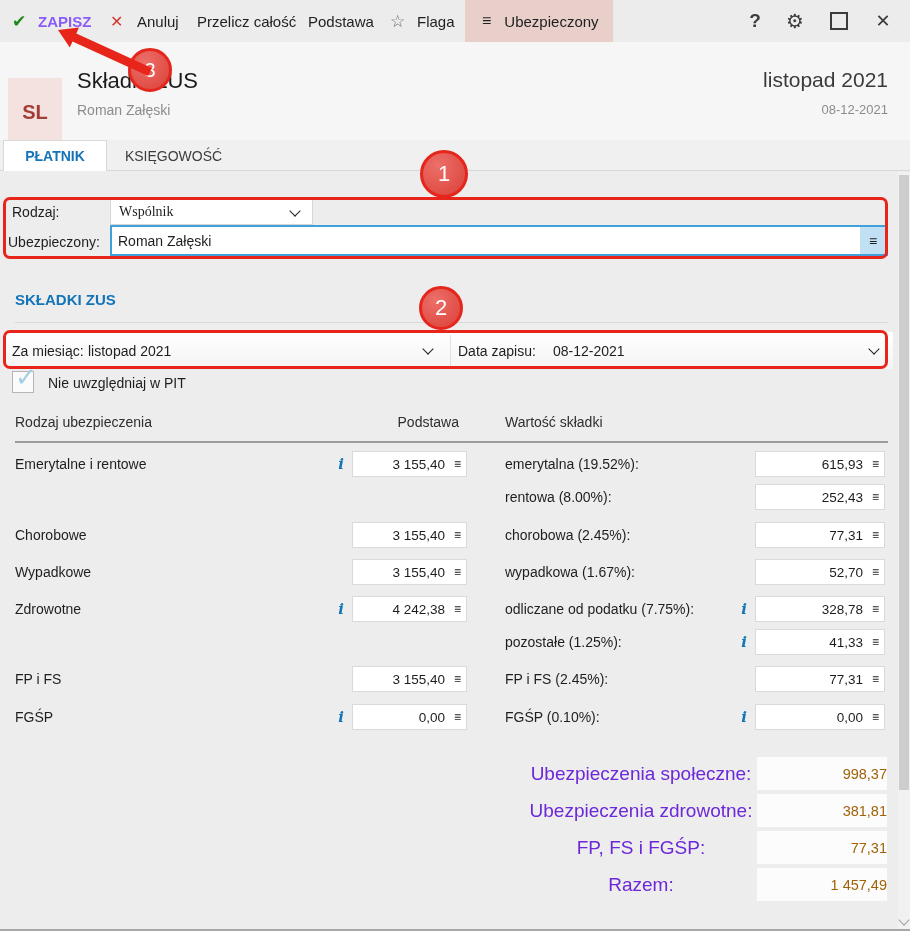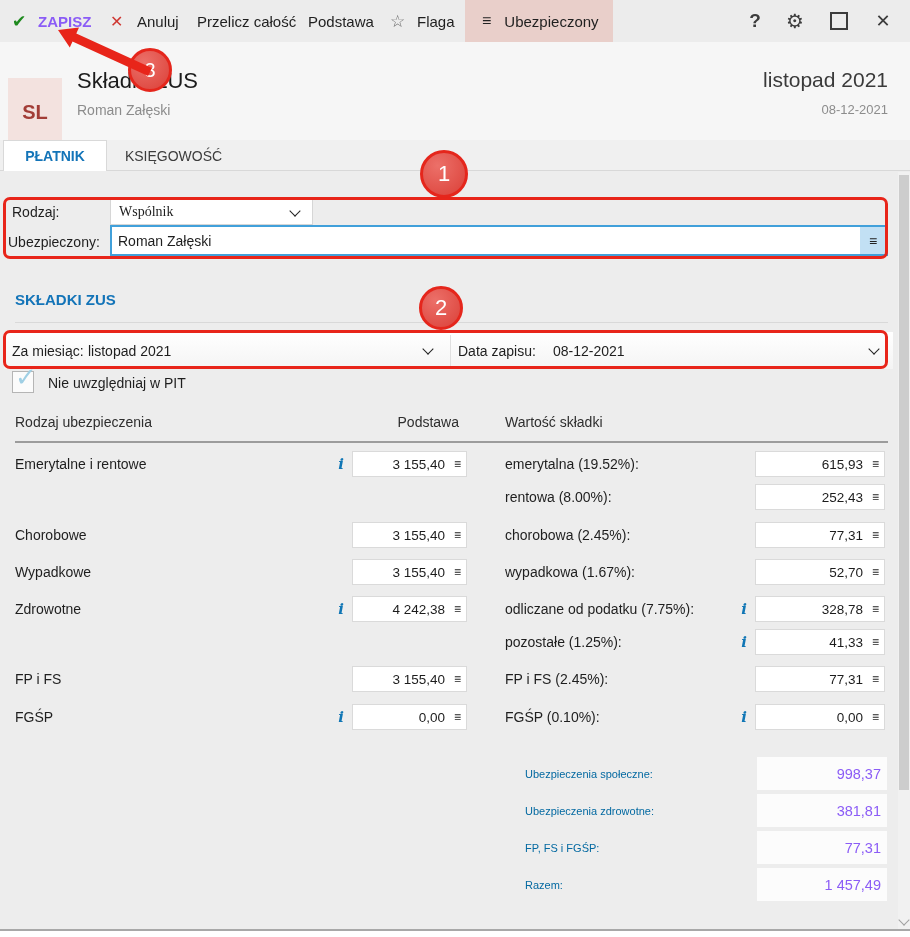--- a/index.html
+++ b/index.html
@@ -84,22 +84,22 @@
   .gap-l{margin-bottom:12px;}
   .c-type{font-size:14px;}
   .c-info,.c-rinfo{display:flex;justify-content:center;}
   .info-i{font-family:"DejaVu Serif",serif;font-style:italic;font-weight:bold;color:#1076b5;font-size:15px;cursor:pointer;}
   .numbox{height:26px;background:#fff;border:1px solid #dadada;box-sizing:border-box;display:flex;align-items:center;justify-content:flex-end;padding:0 5px 0 4px;font-size:13.5px;color:#1c1c1c;}
   .numbox .menu-g{margin-left:9px;font-size:12px;color:#222;font-weight:bold;}
   .c-rlabel{font-size:14px;}
 
   .summary{position:absolute;left:525px;top:586px;width:362px;}
   .sum-row{display:grid;grid-template-columns:1fr 130px;align-items:center;height:33px;margin-bottom:4px;}
-  .sum-label{font-size:11px;color:#0369a1;}
-  .sum-box{height:33px;background:#fcfcfc;display:flex;align-items:center;justify-content:flex-end;padding-right:6px;box-sizing:border-box;font-size:14.5px;color:#8b5cf6;}
+  .sum-label{font-size:19px;color:#6d28d9;text-align:center;}
+  .sum-box{height:33px;background:#fcfcfc;display:flex;align-items:center;justify-content:flex-end;box-sizing:border-box;font-size:14.5px;color:#a16207;}
 
   
   .scrollbar{position:absolute;left:898px;top:172px;width:12px;height:758px;background:#f1f1f1;}
   .scroll-thumb{position:absolute;left:1px;top:3px;width:10px;height:615px;background:#cdcdcd;}
   .scroll-down{position:absolute;left:1px;bottom:6px;width:10px;display:flex;justify-content:center;}
   .scroll-down .chev{border-color:#a0a0a0;}
 
   .bottom-border{position:absolute;left:0;top:929px;width:910px;height:2px;background:#a8a8a8;}
   .bottom-white{position:absolute;left:0;top:931px;width:910px;height:6px;background:#ffffff;}
 

